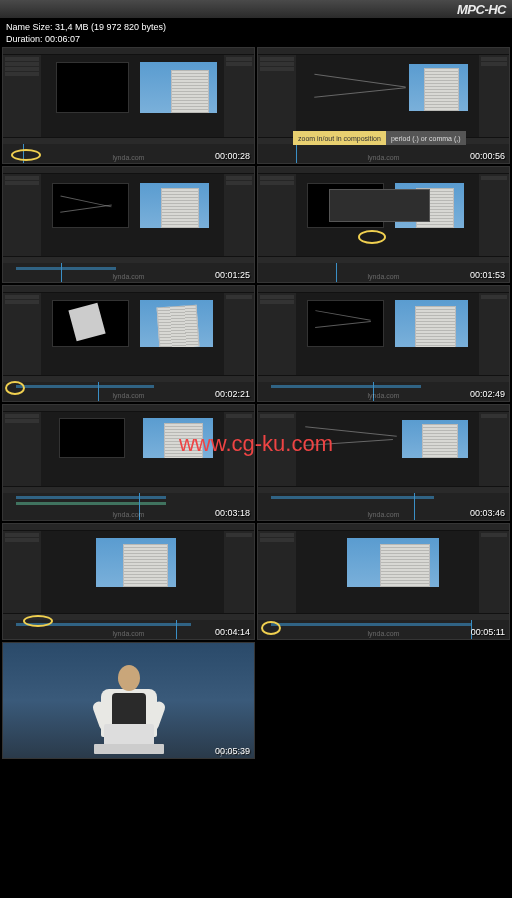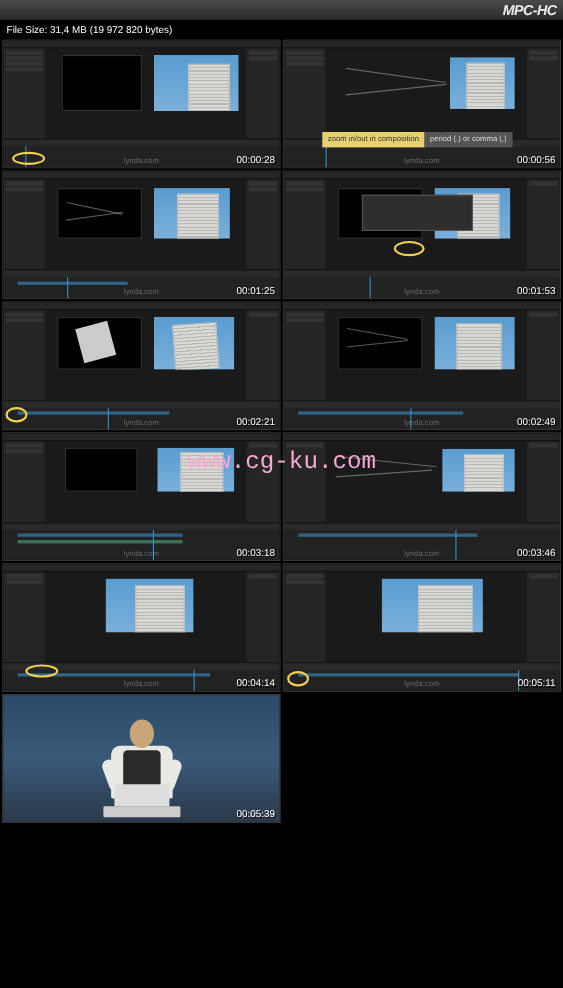--- a/index.html
+++ b/index.html
@@ -111,22 +111,22 @@
     position: absolute; right: 4px; bottom: 2px;
     font-size: 9px; color: #fff; text-shadow: 1px 1px 1px #000;
   }
 
   .lynda-tag {
     position: absolute; left: 50%; bottom: 2px; transform: translateX(-50%);
     font-size: 7px; color: rgba(255,255,255,0.3);
   }
   
   .watermark {
-    position: absolute; left: 50%; top: 407px; transform: translateX(-50%);
-    font-size: 22px; font-family: Liberation Mono, monospace; color: #f9a8d4;
+    position: absolute; left: 50%; top: 431px; transform: translateX(-50%);
+    font-size: 22px; font-family: Liberation Sans, sans-serif; color: #ef4444;
     pointer-events: none; z-index: 100;
   }
   
   .presenter { background: #333; display: flex; flex-direction: column; }
   .studio-bg {
     flex: 1; display: flex; align-items: flex-end; justify-content: center;
     background: linear-gradient(to bottom, #2a4a6a 0%, #3a5a7a 50%, #2a3a4a 100%);
     position: relative; overflow: hidden;
   }
   .presenter-fig {
@@ -148,22 +148,26 @@
 </style>
 </head>
 <body>
 
 <div class="titlebar">
   <span class="mpc-logo">MPC-HC</span>
 </div>
 
 <div class="info-block">
   <div>
-    <span>File Size:</span>
+    <span>Name Size:</span>
     <span>31,4 MB (19 972 820 bytes)</span>
+  </div>
+  <div>
+    <span>Duration:</span>
+    <span>00:06:07</span>
   </div>
 </div>
 
 <div class="thumb-grid">
 
   <div class="thumb">
     <div class="ae-frame">
       <div class="ae-menu"></div>
       <div class="ae-body">
         <div class="ae-left">

